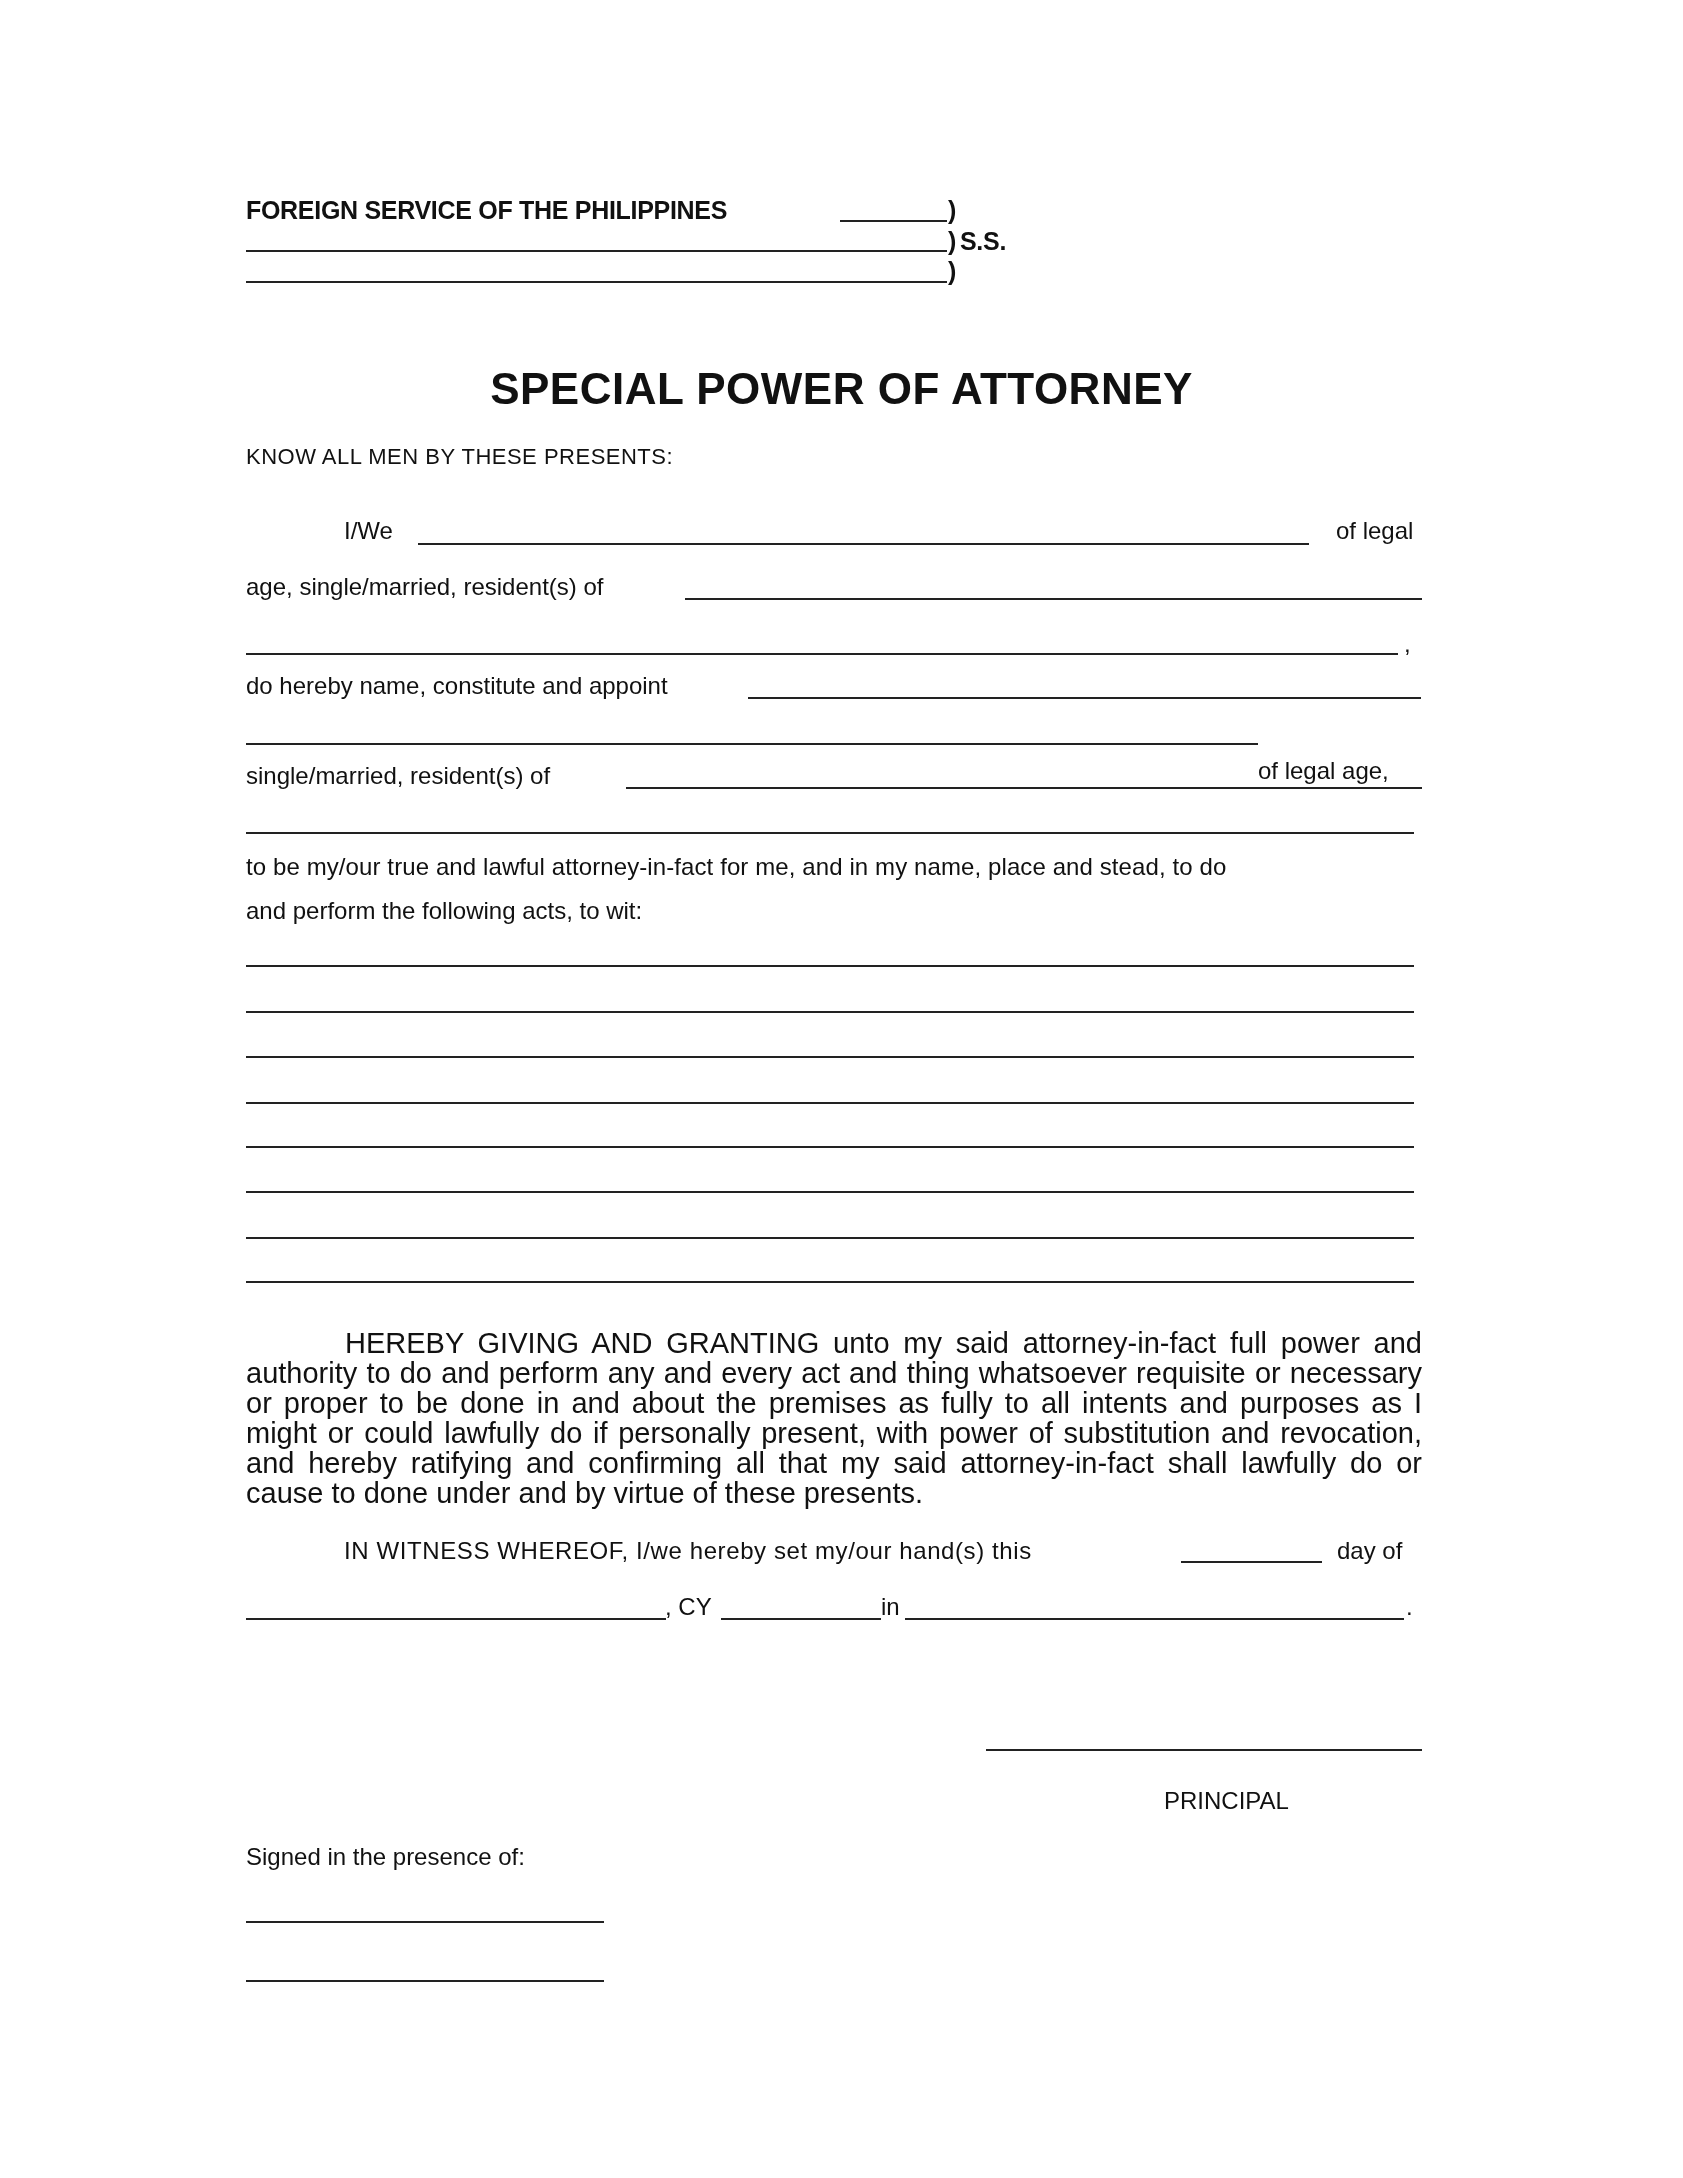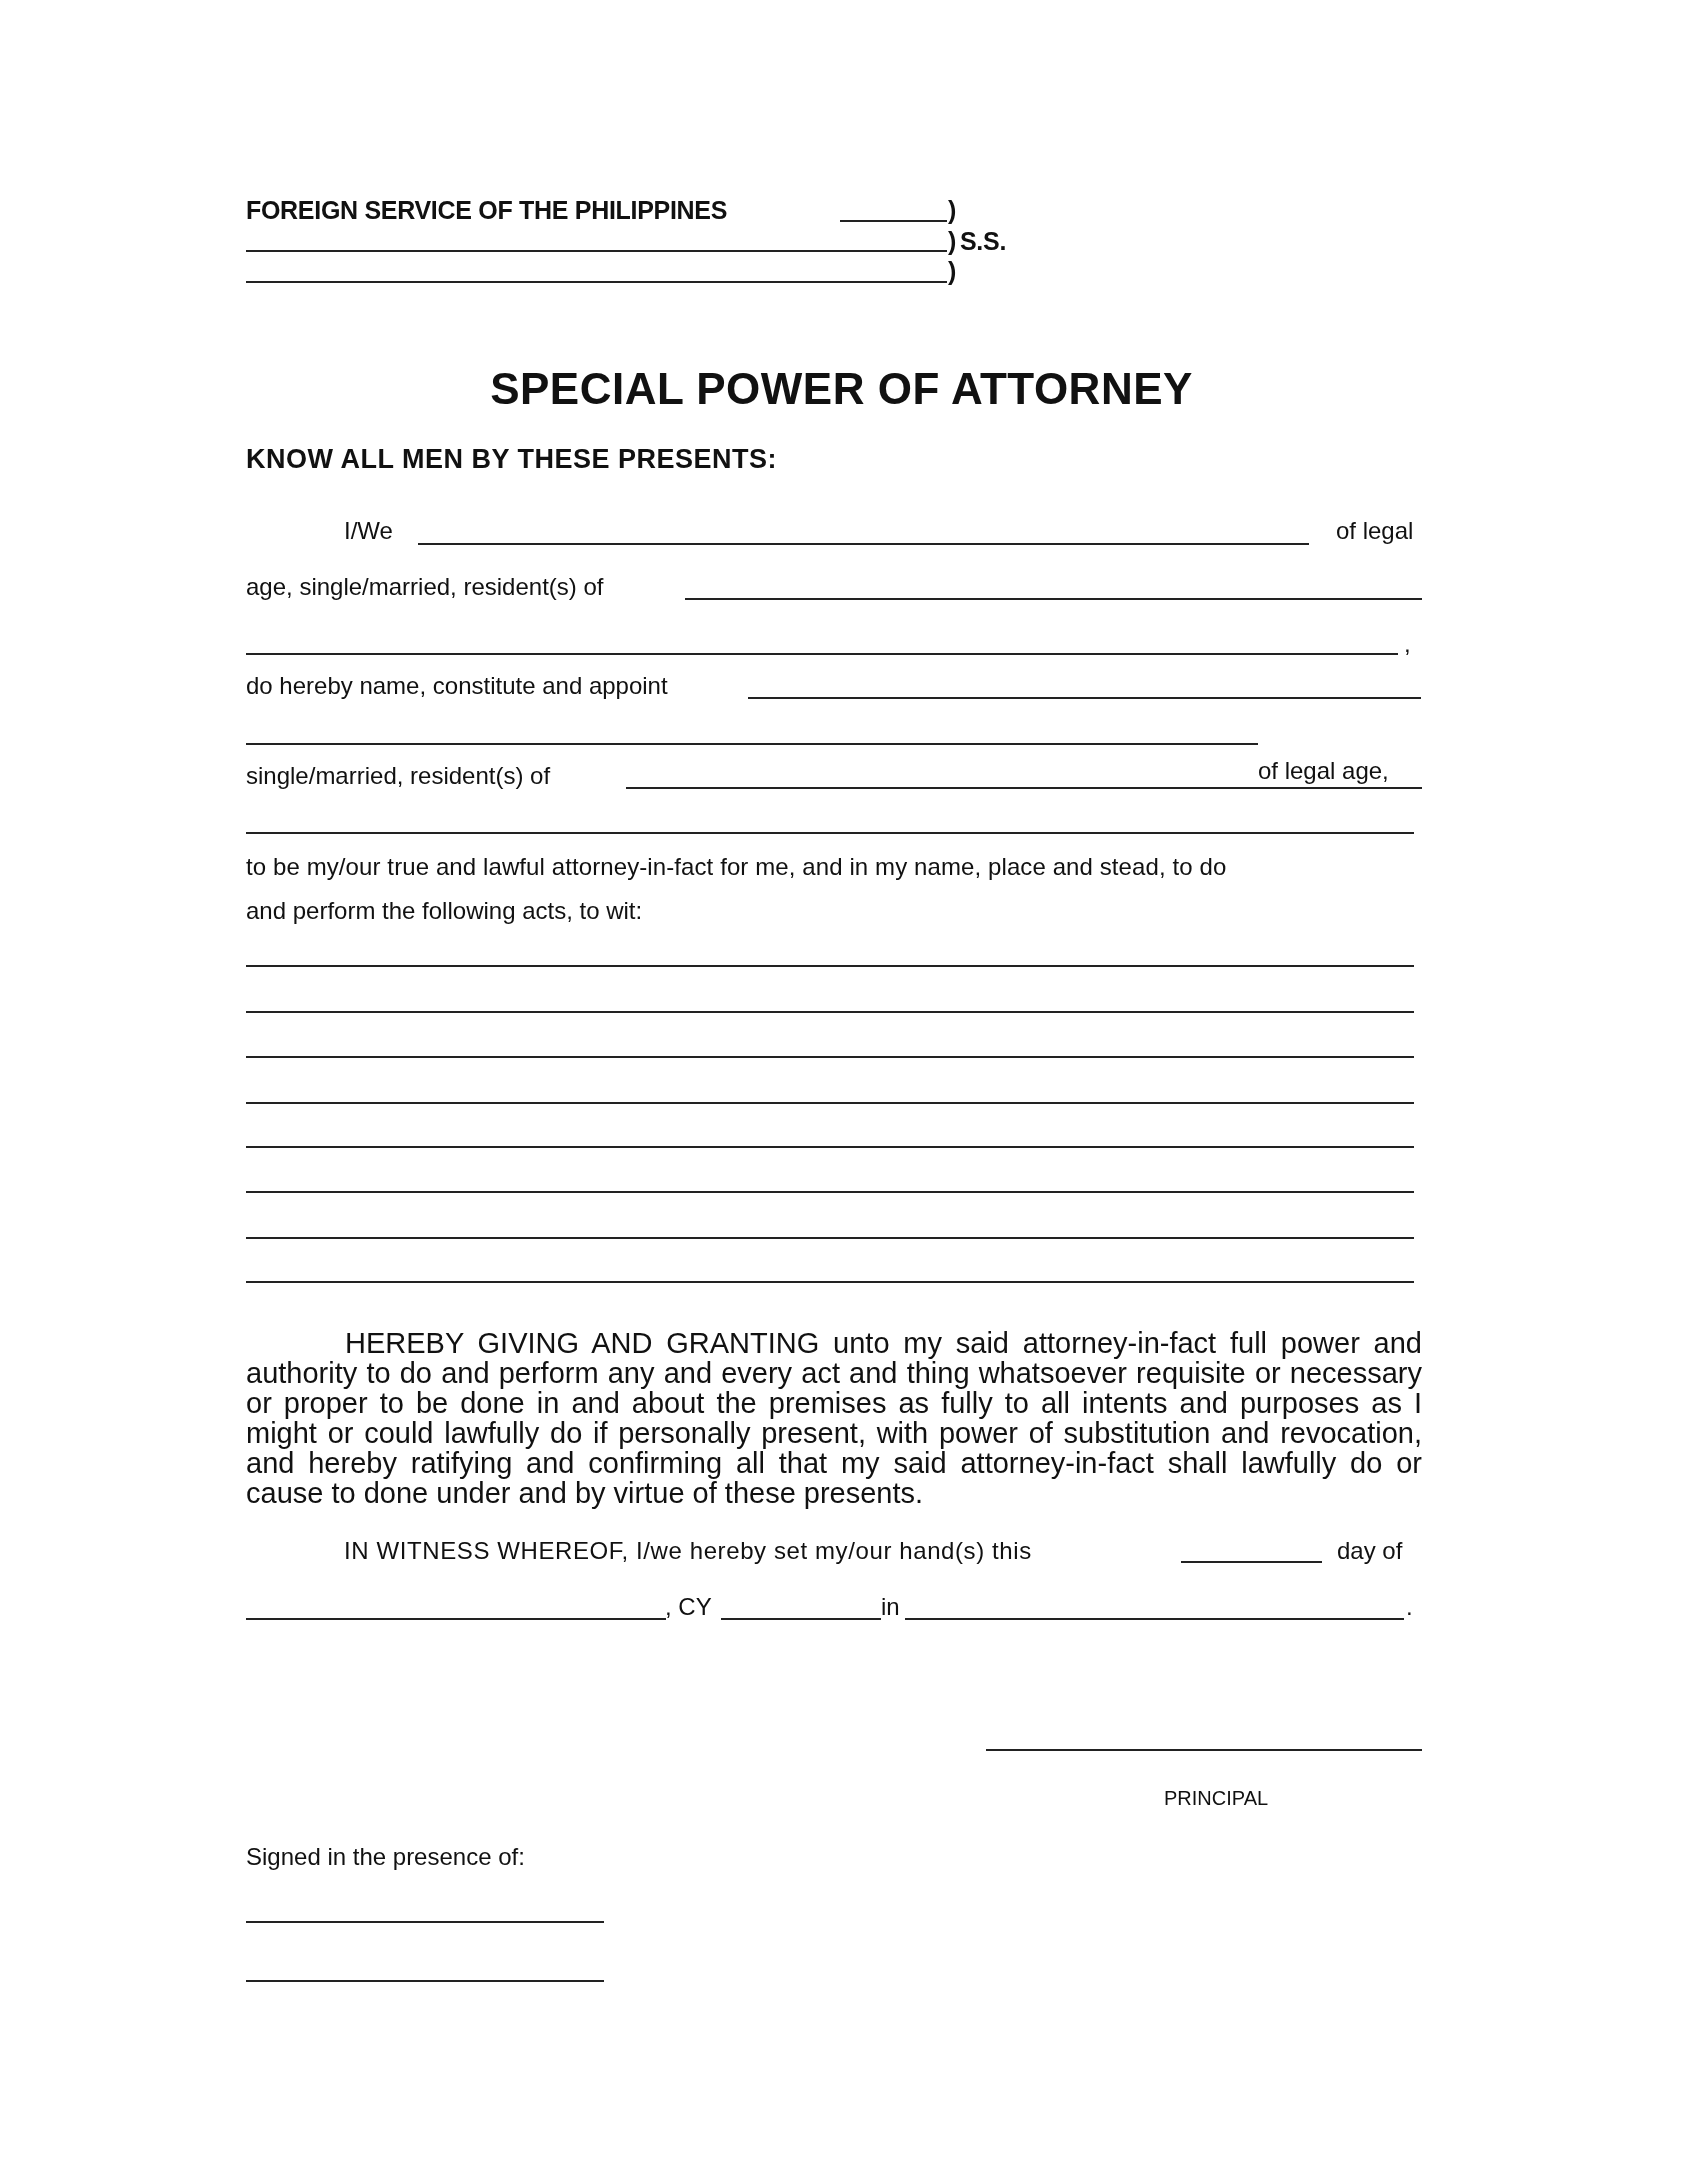--- a/index.html
+++ b/index.html
@@ -3,24 +3,24 @@
 <meta charset="utf-8">
 <style>
   html, body { margin:0; padding:0; background:#ffffff; }
   body { width:1683px; height:2178px; position:relative; overflow:hidden;
          font-family:"Liberation Sans", sans-serif; color:#111111; }
   .abs { position:absolute; white-space:nowrap; }
   .hdr { font-weight:bold; font-size:25px; letter-spacing:-0.3px; }
   .rule { position:absolute; height:0; border-bottom:2.5px solid #222222; }
   .body-text { font-size:24px; }
   .title { font-weight:bold; font-size:44px; letter-spacing:0.5px; left:0; width:1683px; text-align:center; }
-  .sub { font-weight:bold; font-size:27px; letter-spacing:0.5px; }
+  .sub { font-weight:normal; font-size:22px; letter-spacing:0.5px; }
   .para { position:absolute; left:246px; width:1176px; font-size:29px; line-height:30px; text-align:justify; }
   .para .indent { display:inline-block; width:99px; }
-  .small { font-size:20px; }
+  .small { font-size:24px; }
 </style>
 </head>
 <body>
 
 <div class="abs hdr" style="left:246px; top:196px;">FOREIGN SERVICE OF THE PHILIPPINES</div>
 <div class="rule" style="left:840px; top:220px; width:107px;"></div>
 <div class="abs hdr" style="left:948px; top:196px;">)</div>
 
 <div class="rule" style="left:246px; top:250px; width:701px;"></div>
 <div class="abs hdr" style="left:948px; top:227px;">)</div>

